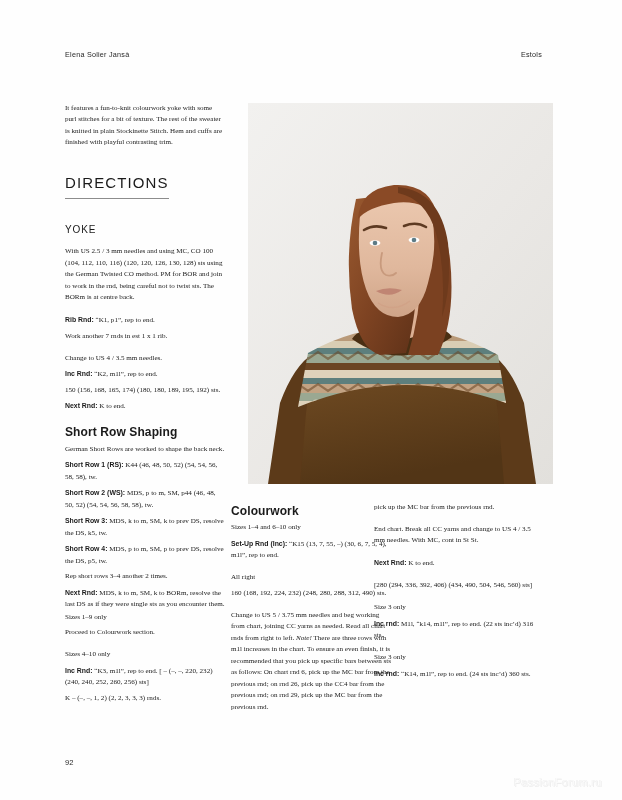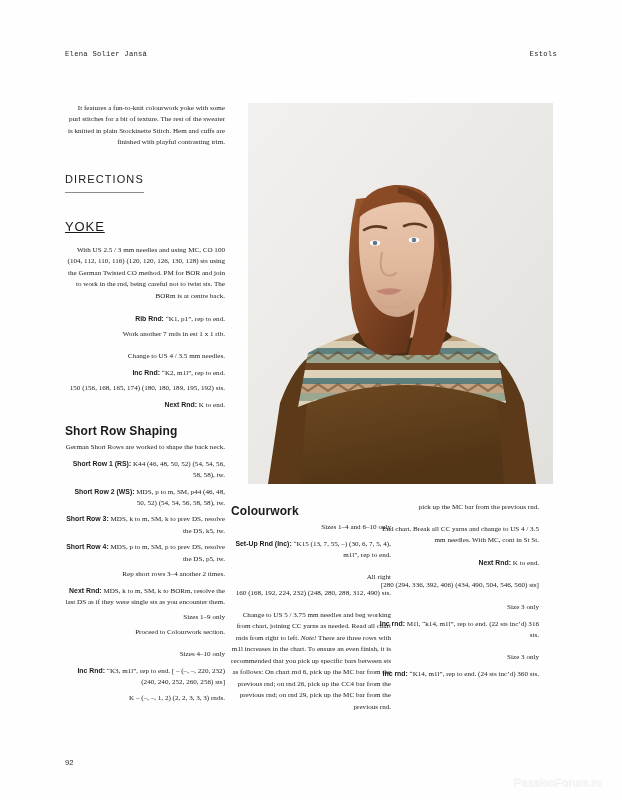--- a/index.html
+++ b/index.html
@@ -20,25 +20,25 @@
     position: absolute;
     inset: 0;
     background: #fefefe;
   }
 
   
   .running-head {
     position: absolute;
     top: 50px;
     left: 65px;
-    right: 65px;
+    right: 80px;
     display: flex;
     justify-content: space-between;
     align-items: baseline;
-    font-family: Liberation Mono, monospace;
+    font-family: Liberation Sans, sans-serif;
     font-size: 7.2px;
     letter-spacing: 0.25px;
     color: #262626;
   }
 
   
   .col {
     position: absolute;
     font-size: 7.1px;
     line-height: 1.62;
@@ -46,48 +46,47 @@
   }
   .col-left  { left: 65px;  width: 160px; }
   .col-mid   { left: 231px; width: 160px; }
   .col-right { left: 374px; width: 165px; }
 
   .col-left.upper  { top: 103px; }
   .col-left.lower  { top: 502px; width: 160px;}
   .col-mid.lower   { top: 502px; }
   .col-right.lower { top: 502px; }
 
-  p { margin: 0 0 0 0; text-align: right; }
+  p { margin: 0 0 0 0; }
   p + p { margin-top: 4px; }
 
   .blank { height: 10.5px; }
 
   
   h2.section-title {
     font-family: "Liberation Sans", sans-serif;
     font-weight: 400;
-    font-size: 11px;
+    font-size: 15px;
     letter-spacing: 1.1px;
     margin: 0;
     padding-bottom: 3px;
     border-bottom: 0.8px solid #8c8c8c;
     display: inline-block;
     color: #1a1a1a;
     text-align: center;
   }
   .section-title-wrap { margin-top: 22px; margin-bottom: 23px; }
 
   h3.sub-title {
     font-family: "Liberation Sans", sans-serif;
     font-weight: 400;
-    font-size: 13px;
+    font-size: 10px;
     letter-spacing: 0.9px;
     margin: 0 0 8px 0;
     color: #1a1a1a;
-    text-decoration: underline;
   }
 
   h4.minor-title {
     font-family: "Liberation Sans", sans-serif;
     font-weight: 700;
     font-size: 12px;
     letter-spacing: 0.1px;
     margin: 0 0 1px 0;
     color: #1a1a1a;
   }

